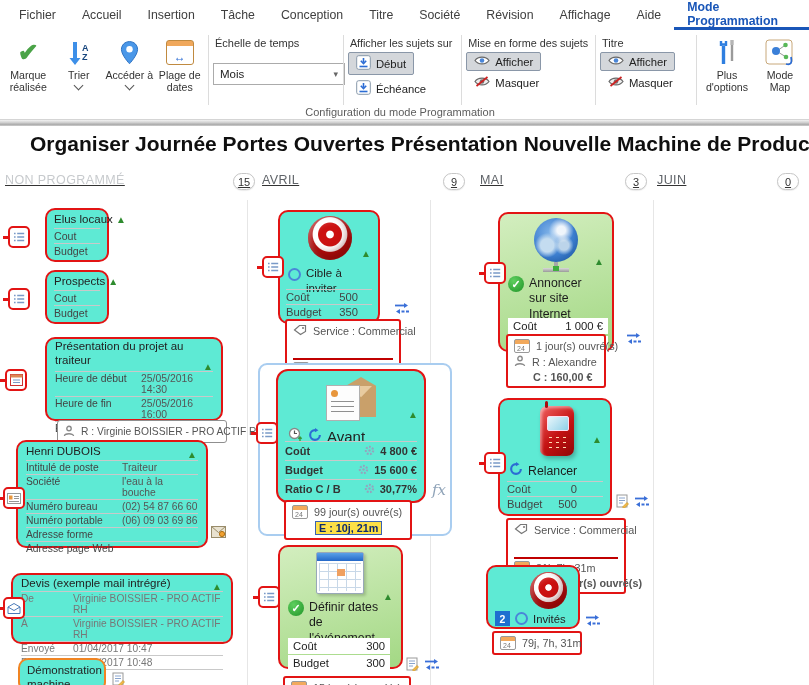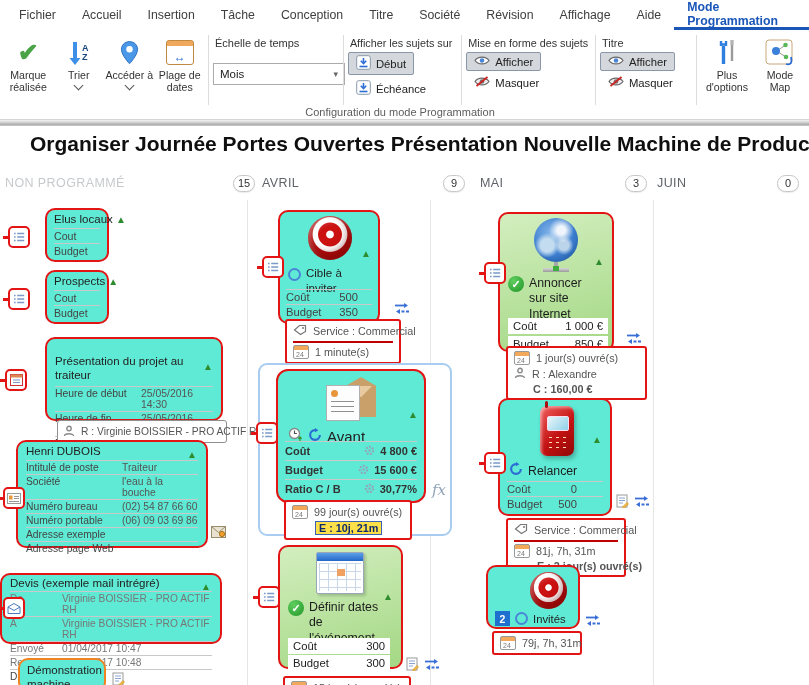--- a/index.html
+++ b/index.html
@@ -30,21 +30,21 @@
             border-top:1px solid #d5d5d5;border-bottom:1px solid #9f9f9f;}
   
   .bigcheck::before{content:"✔";font-size:25px;color:#4aa347;font-weight:bold;}
   .sorticon{display:flex;align-items:center;gap:1px;}
   .sletters{display:flex;flex-direction:column;font-size:9px;font-weight:bold;color:#17467e;line-height:1;}
   .datecal{width:26px;height:23px;border:1.5px solid #c08a40;border-radius:3px;background:linear-gradient(#f0a85c 0 5px,#fff 5px);
            display:flex;align-items:flex-end;justify-content:center;font-size:12px;color:#2b6cd4;font-weight:bold;}
   
   .board{position:absolute;top:126px;left:0;width:809px;height:559px;overflow:hidden;background:#fff;}
   .ptitle{position:absolute;left:30px;top:6px;font-size:21px;font-weight:bold;color:#0f0f0f;white-space:nowrap;}
-  .colhead{position:absolute;top:47px;height:20px;display:flex;align-items:center;justify-content:space-between;}
+  .colhead{position:absolute;top:47px;height:20px;display:flex;align-items:flex-start;justify-content:space-between;text-decoration:underline;}
   .colname{font-size:12.5px;letter-spacing:.4px;color:#5f6368;}
   .colname.dim{color:#c7cacd;}
   .badge{min-width:22px;height:17px;border:1px solid #c6c6c6;border-radius:9px;background:#fff;display:flex;
          align-items:center;justify-content:center;font-size:11px;color:#333;padding:0 3px;box-sizing:border-box;
          box-shadow:0 1px 1px rgba(0,0,0,.08);}
   .colsep{position:absolute;top:74px;height:485px;width:1px;background:#e6e6e6;}
   
   .card{position:absolute;background:#5eead4;border:2.5px solid #e21414;border-radius:10px;box-sizing:border-box;}
   .card.orange{border-color:#f08423;}
   .card.green{background:linear-gradient(165deg,#d3eebf,#a3d884);}
@@ -55,21 +55,21 @@
   .frow .fl{flex:0 0 auto;}
   .frow .fv{color:#555;}
   .sideicon{position:absolute;width:22px;height:22px;background:#fff;border:2px solid #e21414;border-radius:5px;
             display:flex;align-items:center;justify-content:center;box-sizing:border-box;}
   .sideicon::before{content:"";position:absolute;left:-7px;top:8px;width:6px;height:2.5px;background:#e21414;}
   .attach{position:absolute;background:#fff;border:2px solid #e21414;border-radius:3px;padding:3px 6px;
           font-size:10.8px;color:#555;display:flex;flex-direction:column;gap:2px;box-sizing:border-box;}
   .attach.gray{border:1px solid #8f8f8f;flex-direction:row;align-items:center;gap:6px;padding:3px 5px;}
   .arow{display:flex;align-items:center;gap:6px;white-space:nowrap;}
   .arow.indent{margin-left:23px;font-weight:bold;}
-  .tagrow{border-bottom:2px solid #c00000;padding-bottom:3px;}
+  .tagrow{border-bottom:2px solid #c00000;padding-bottom:20px;}
   .minical{flex:0 0 auto;width:16px;height:14px;border:1px solid #999;border-radius:2px;box-sizing:border-box;
            background:linear-gradient(#f2a95c 0 4px,#fff 4px);position:relative;}
   .minical::after{content:"24";position:absolute;left:2px;bottom:0;font-size:7px;color:#777;}
   .hl{background:#fde047;color:#0d2a6e;border:1px solid #3a62b0;padding:0 3px;}
   .checkc{display:inline-flex;width:16px;height:16px;border-radius:50%;background:radial-gradient(circle at 35% 30%,#5fcf5f,#1f9427);
           color:#fff;font-size:11px;font-weight:bold;align-items:center;justify-content:center;flex:0 0 auto;}
   .checkc::before{content:"✓";}
   .bluecircle{display:inline-block;width:13px;height:13px;border:2px solid #4a86d8;border-radius:50%;box-sizing:border-box;flex:0 0 auto;}
   .target{border-radius:50%;background:radial-gradient(circle at 50% 42%,#ffffff 0 10%,#cc1111 13% 34%,#ffffff 37% 50%,#b50d0d 53% 100%);
           box-shadow:inset -4px -6px 9px rgba(100,0,0,.5),inset 3px 4px 6px rgba(255,255,255,.35);}
@@ -334,21 +334,21 @@
   <div class="sideicon" style="left:8px;top:162px">
     <svg width="12" height="12" viewBox="0 0 12 12">
         <g stroke="#7a9ac8" stroke-width="1.6">
           <path d="M1 2.5 h1.6 M4.2 2.5 h7"></path>
           <path d="M1 6 h1.6 M4.2 6 h7"></path>
           <path d="M1 9.5 h1.6 M4.2 9.5 h7"></path>
         </g>
       </svg>
   </div>
 
-  <div class="card" style="left:45px;top:211px;width:178px;height:84px;padding:15px 8px">
+  <div class="card" style="left:45px;top:211px;width:178px;height:84px;padding:0 8px">
     <span class="tri" style="position:absolute;right:8px;top:22px"></span>
     <div class="ctitle" style="width:135px;line-height:1.25">Présentation du projet au traiteur</div>
     <div class="frow" style="margin-top:3px;font-size:10.4px">
         <span class="fl" style="width:86px">Heure de début</span>
         <span class="fv">25/05/2016 14:30</span>
       </div>
     <div class="frow" style="font-size:10.4px">
         <span class="fl" style="width:86px">Heure de fin</span>
         <span class="fv">25/05/2016 16:00</span>
       </div>
@@ -385,42 +385,42 @@
       </div>
     <div class="frow" style="font-size:10.3px">
         <span class="fl" style="width:96px">Numéro bureau</span>
         <span class="fv">(02) 54 87 66 60</span>
       </div>
     <div class="frow" style="font-size:10.3px">
         <span class="fl" style="width:96px">Numéro portable</span>
         <span class="fv">(06) 09 03 69 86</span>
       </div>
     <div class="frow" style="font-size:10.3px">
-        <span class="fl">Adresse exemple</span>
+        <span class="fl">Adresse forme</span>
       </div>
     <div class="frow" style="font-size:10.3px">
         <span class="fl">Adresse page Web</span>
       </div>
   </div>
   <div class="sideicon" style="left:3px;top:361px">
     <svg width="14" height="11" viewBox="0 0 14 11">
         <rect x="0.5" y="0.5" width="13" height="10" fill="#fff" stroke="#999"></rect>
         <rect x="2" y="2.5" width="3.5" height="4" fill="#e8963c"></rect>
         <path d="M7 3.5 h5 M7 5.5 h5 M2 8.5 h10" stroke="#8a8a8a" stroke-width="0.9"></path>
       </svg>
   </div>
   <span class="iconbtn" style="left:211px;top:400px">
     <svg width="15" height="12" viewBox="0 0 15 12">
         <rect x="0.5" y="0.5" width="14" height="11" fill="#e9e2d0" stroke="#998c6a"></rect>
         <path d="M0.5 0.5 L7.5 6.5 L14.5 0.5" fill="none" stroke="#998c6a"></path>
         <circle cx="11" cy="8" r="2.6" fill="#f0a030" stroke="#b07010"></circle>
       </svg>
   </span>
 
-  <div class="card" style="left:0;top:447px;width:222px;height:71px;padding:2px 8px">
+  <div class="card" style="left:11px;top:447px;width:222px;height:71px;padding:2px 8px">
     <span class="tri" style="position:absolute;right:9px;top:6px"></span>
     <div class="ctitle">Devis (exemple mail intrégré)</div>
     <div class="frow" style="margin-top:2px;font-size:10.2px;color:#777">
         <span class="fl" style="width:52px">De</span>
         <span class="fv" style="color:#777">Virginie BOISSIER - PRO ACTIF RH</span>
       </div>
     <div class="frow" style="font-size:10.2px;color:#777">
         <span class="fl" style="width:52px">À</span>
         <span class="fv" style="color:#777">Virginie BOISSIER - PRO ACTIF RH</span>
       </div>
@@ -647,21 +647,21 @@
       </svg>
   </div>
   <span class="iconbtn" style="left:626px;top:206px">
     <svg width="16" height="13" viewBox="0 0 16 13">
         <path d="M1 3.5 h9" stroke="#3a6fd8" stroke-width="1.8"></path>
         <path d="M10 1 l4 2.5 -4 2.5 z" fill="#3a6fd8"></path>
         <path d="M15 9.5 h-9" stroke="#3a6fd8" stroke-width="1.8" stroke-dasharray="3 1.5"></path>
         <path d="M6 7 l-4 2.5 4 2.5 z" fill="#3a6fd8"></path>
       </svg>
   </span>
-  <div class="attach" style="left:506px;top:220px;width:141px">
+  <div class="attach" style="left:506px;top:208px;width:100px">
     <div class="arow">
         <span class="minical"></span>
         <span>1 jour(s) ouvré(s)</span>
       </div>
     <div class="arow">
         <span><svg width="12" height="12">
             <circle cx="6" cy="3.5" r="2.2" fill="none" stroke="#8a8a8a" stroke-width="1.4"></circle>
             <path d="M1.5 11 c0 -3 9 -3 9 0" fill="none" stroke="#8a8a8a" stroke-width="1.4"></path>
           </svg></span>
         <span>R : Alexandre</span>

